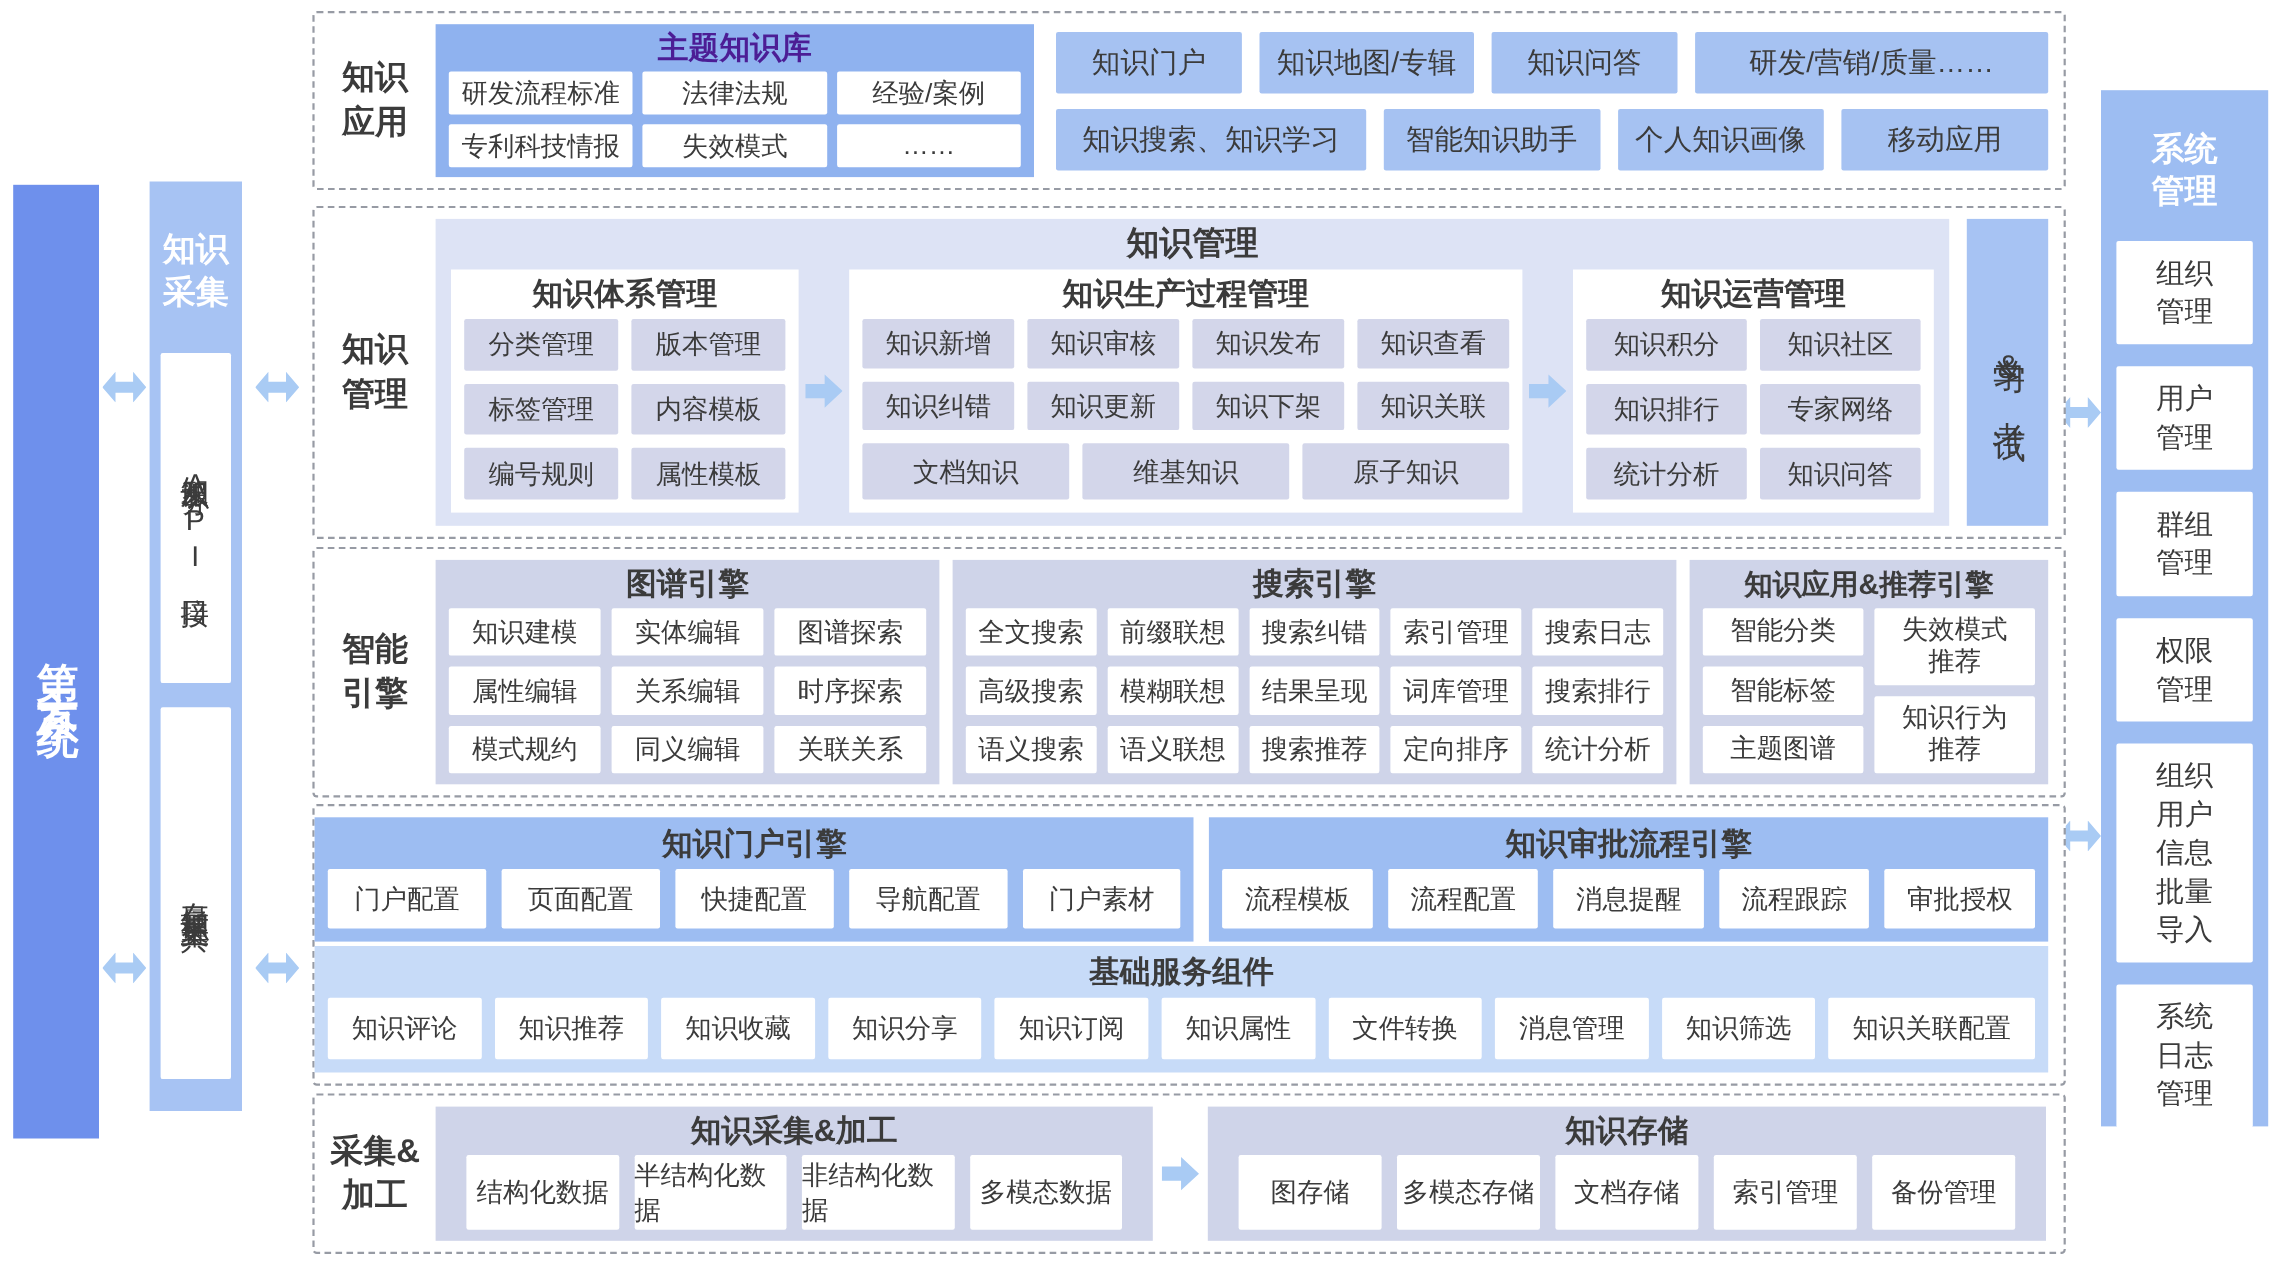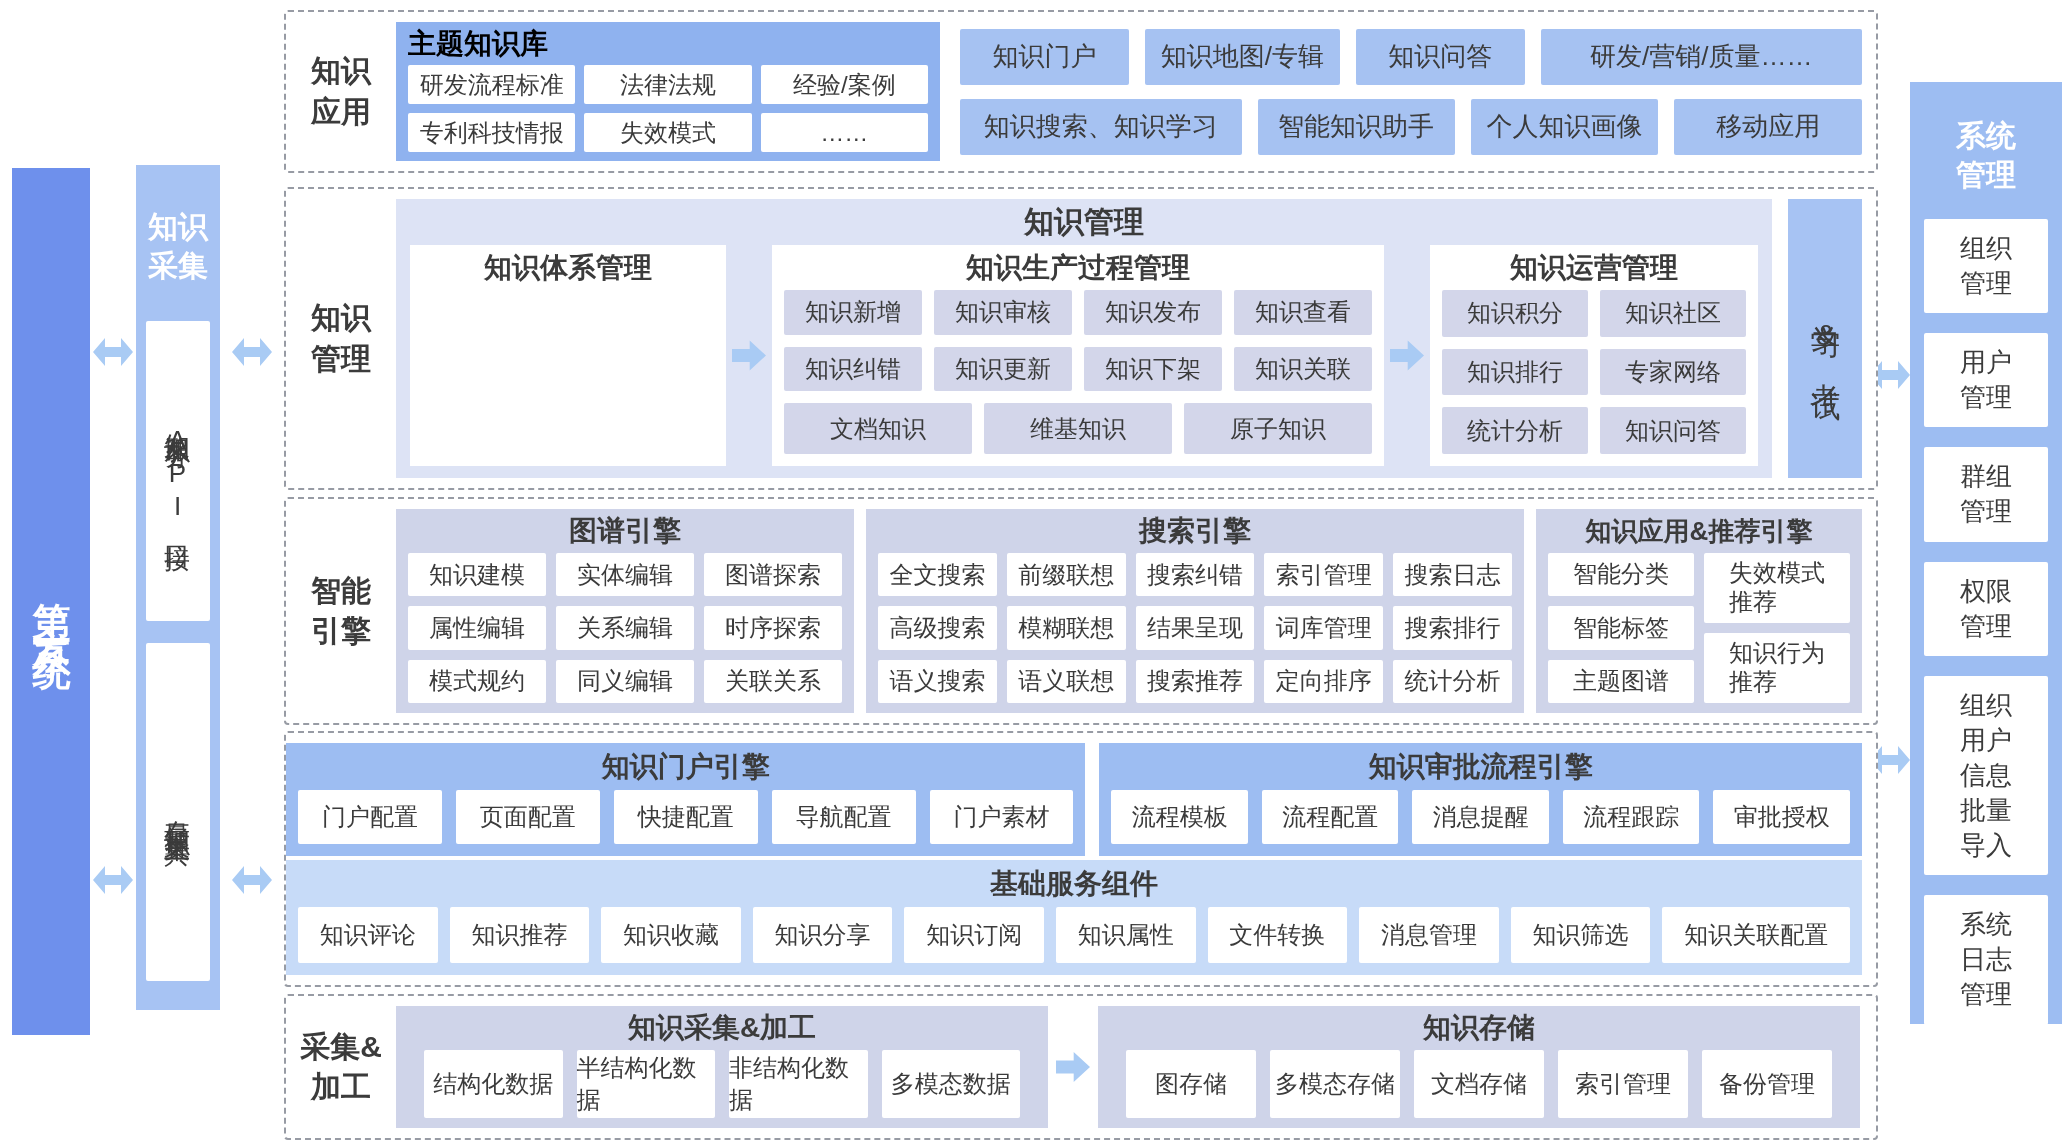--- a/index.html
+++ b/index.html
@@ -43,21 +43,21 @@
   .band5{top:994px;height:146px;}
   .band-label{width:110px;flex:none;display:flex;align-items:center;justify-content:center;
               font-weight:bold;font-size:30px;line-height:1.35;text-align:center;white-space:pre-line;color:#3b3b3b;}
 
   .cell-white{background:#fff;display:flex;align-items:center;justify-content:center;font-size:24px;border-radius:2px;}
   .cell-lav{background:#D3D6EA;display:flex;align-items:center;justify-content:center;font-size:24px;border-radius:2px;}
 
   
   .b1{flex:1;display:flex;gap:20px;padding:10px 14px 10px 0;}
   .topic-kb{width:520px;flex:none;background:#8FB2EF;padding:0 12px 9px;display:flex;flex-direction:column;}
-  .topic-kb-title{height:43px;line-height:43px;color:#000000;font-weight:bold;font-size:28px;}
+  .topic-kb-title{height:43px;line-height:43px;text-align:center;color:#4c1d95;font-weight:bold;font-size:28px;}
   .topic-grid{display:grid;grid-template-columns:repeat(3,1fr);gap:9px;flex:1;}
   .topic-grid .cell-white{height:auto;}
   .apps{flex:1;display:flex;flex-direction:column;gap:14px;justify-content:center;}
   .apps-row{display:flex;gap:16px;height:56px;}
   .app-btn{background:#A6C2F2;display:flex;align-items:center;justify-content:center;font-size:26px;flex:1;border-radius:2px;}
   .apps-row.row1 .app-btn:nth-child(2){flex:1.15;}
   .apps-row.row1 .app-btn:nth-child(4){flex:1.9;}
   .apps-row.row2 .app-btn:nth-child(1){flex:1.5;}
   .apps-row.row2 .app-btn:nth-child(2){flex:1.05;}
 
@@ -83,21 +83,21 @@
   .lav-group{background:#CFD4E9;padding:0 12px 10px;display:flex;flex-direction:column;}
   .lav-title{height:44px;line-height:44px;text-align:center;font-weight:bold;font-size:28px;}
   .graph-g{width:434px;flex:none;}
   .search-g{flex:1;}
   .rec-g{width:302px;flex:none;}
   .rec-g .lav-title{font-size:26px;}
   .grid3{display:grid;grid-template-columns:repeat(3,1fr);gap:10px;flex:1;}
   .grid5{display:grid;grid-template-columns:repeat(5,1fr);gap:10px;flex:1;}
   .rec-cols{display:flex;gap:10px;flex:1;}
   .rec-col{flex:1;display:flex;flex-direction:column;gap:10px;}
-  .rec-col .cell-white{flex:1;line-height:1.2;white-space:pre-line;}
+  .rec-col .cell-white{flex:1;line-height:1.2;text-align:center;white-space:pre-line;}
 
   
   .b4{flex:1;display:flex;flex-direction:column;gap:4px;padding:10px 14px 10px 0;}
   .b4-row{display:flex;gap:14px;flex:1.1;}
   .engine{background:#9DBDF2;padding:0 12px 12px;display:flex;flex-direction:column;}
   .engine-title{height:47px;line-height:47px;text-align:center;font-weight:bold;font-size:28px;}
   .portal{flex:1.05;}
   .approval{flex:1;}
   .items-row{display:flex;gap:14px;flex:1;}
   .items-row .cell-white{flex:1;}
@@ -175,20 +175,29 @@
 
   <div class="band band2">
     <div class="band-label">知识
 管理</div>
     <div class="b2">
       <div class="mgmt-outer">
         <div class="mgmt-title">知识管理</div>
         <div class="mgmt-row">
           <div class="group g1">
             <div class="group-title">知识体系管理</div>
+            <div class="grid2">
+
+            <div class="cell-lav">分类管理</div>
+                <div class="cell-lav">版本管理</div>
+                <div class="cell-lav">标签管理</div>
+                <div class="cell-lav">内容模板</div>
+                <div class="cell-lav">编号规则</div>
+                <div class="cell-lav">属性模板</div>
+              </div>
           </div>
           <div class="r-arrow"></div>
           <div class="group g2">
             <div class="group-title">知识生产过程管理</div>
             <div class="g2-body">
               <div class="grid4">
 
               <div class="cell-lav">知识新增</div>
                   <div class="cell-lav">知识审核</div>
                   <div class="cell-lav">知识发布</div>

